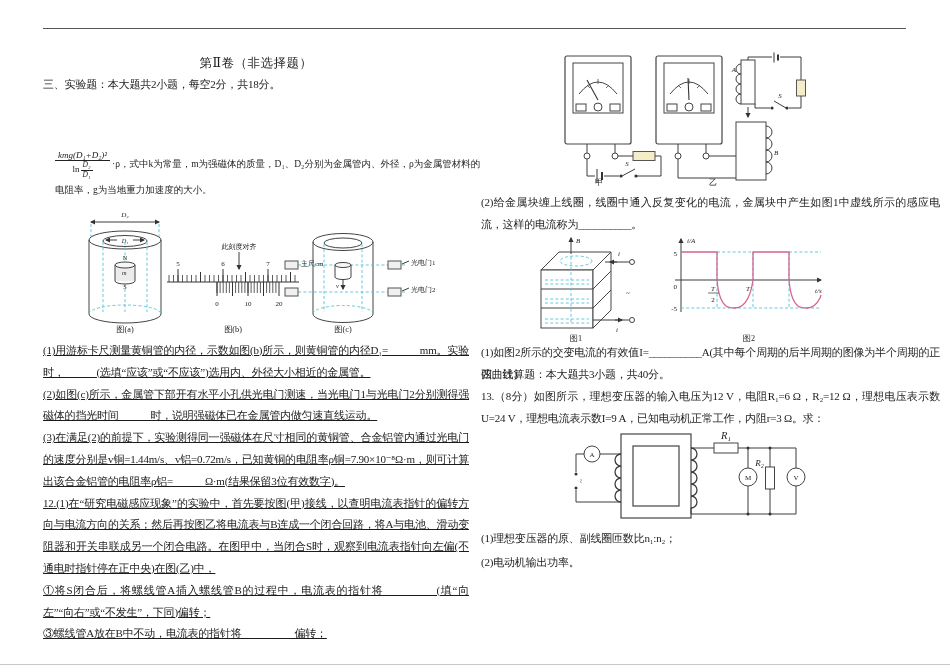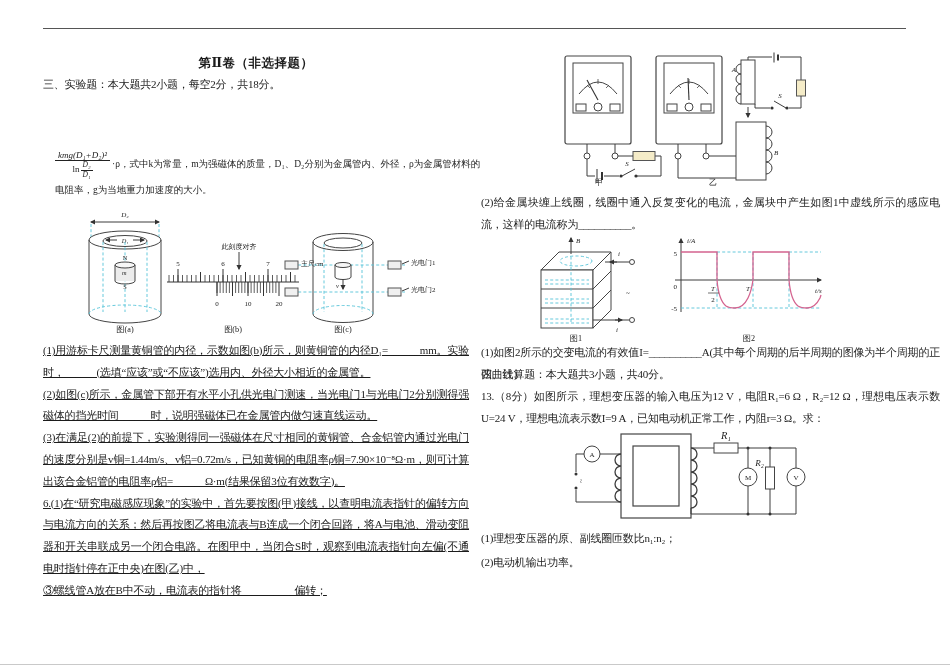--- a/index.html
+++ b/index.html
@@ -2,21 +2,21 @@
 <html><head>
 <meta charset="utf-8">
 <style>
   html,body{margin:0;padding:0;}
   body{width:950px;height:672px;background:#fff;position:relative;overflow:hidden;
        font-family:"Liberation Serif","DejaVu Serif",serif;color:#1c1c1c;}
   .rule-top{position:absolute;left:43px;top:28px;width:863px;border-top:1.6px solid #555;}
   .rule-bottom{position:absolute;left:0;top:664px;width:950px;border-top:1px solid #c9c9c9;}
   .col{position:absolute;}
   .t{font-size:11px;letter-spacing:-0.2px;line-height:21.8px;text-align:justify;text-justify:inter-ideograph;}
-  .title{font-size:12.5px;font-weight:bold;text-align:center;letter-spacing:0.5px;line-height:22px;}
+  .title{font-size:12.5px;font-weight:normal;text-align:center;letter-spacing:0.5px;line-height:22px;}
   .abs{position:absolute;}
   .fline{font-size:9.5px;line-height:21.8px;margin-left:12px;}
   .frac{display:inline-block;text-align:center;vertical-align:middle;font-style:italic;font-size:9px;line-height:1.15;margin-right:2px;}
   .frac .fnum{display:block;border-bottom:0.8px solid #222;padding:0 3px;}
   .frac .fden{display:block;font-style:normal;padding:0 3px;}
   .frac.mini{font-size:7.5px;font-style:italic;margin:0 0 0 1px;}
   .frac.mini .fnum{padding:0 2px;border-bottom:0.7px solid #222;}
   .frac.mini .fden{font-style:italic;padding:0 2px;}
   svg{display:block;}
   svg text{font-family:"Liberation Serif","DejaVu Serif",serif;fill:#1c1c1c;}
@@ -125,21 +125,22 @@
       <text class="svt" x="368" y="57">光电门1</text>
       <text class="svt" x="368" y="84">光电门2</text>
       <text class="svc" x="300" y="124" text-anchor="middle">图(c)</text>
     </g>
   </svg>
 
   <div class="abs" style="left:0;top:340px;width:426px;text-decoration:underline;">
     <div class="t">(1)用游标卡尺测量黄铜管的内径，示数如图(b)所示，则黄铜管的内径D₁=______mm。实验时，______(选填“应该”或“不应该”)选用内、外径大小相近的金属管。</div>
     <div class="t">(2)如图(c)所示，金属管下部开有水平小孔供光电门测速，当光电门1与光电门2分别测得强磁体的挡光时间______时，说明强磁体已在金属管内做匀速直线运动。</div>
     <div class="t">(3)在满足(2)的前提下，实验测得同一强磁体在尺寸相同的黄铜管、合金铝管内通过光电门的速度分别是v铜=1.44m/s、v铝=0.72m/s，已知黄铜的电阻率ρ铜=7.90×10⁻⁸Ω·m，则可计算出该合金铝管的电阻率ρ铝=______Ω·m(结果保留3位有效数字)。</div>
-    <div class="t">6.(1)在“研究电磁感应现象”的实验中，首先要按图(甲)接线，以查明电流表指针的偏转方向与电流方向的关系；然后再按图乙将电流表与B连成一个闭合回路，将A与电池、滑动变阻器和开关串联成另一个闭合电路。在图甲中，当闭合S时，观察到电流表指针向左偏(不通电时指针停在正中央)在图(乙)中，</div>
+    <div class="t">12.(1)在“研究电磁感应现象”的实验中，首先要按图(甲)接线，以查明电流表指针的偏转方向与电流方向的关系；然后再按图乙将电流表与B连成一个闭合回路，将A与电池、滑动变阻器和开关串联成另一个闭合电路。在图甲中，当闭合S时，观察到电流表指针向左偏(不通电时指针停在正中央)在图(乙)中，</div>
+    <div class="t">①将S闭合后，将螺线管A插入螺线管B的过程中，电流表的指针将__________(填“向左”“向右”或“不发生”，下同)偏转；</div>
     <div class="t">③螺线管A放在B中不动，电流表的指针将__________偏转；</div>
   </div>
 </div>
 
 <div class="col" style="left:481px;top:0;width:459px;">
 
   <svg class="abs" style="left:80px;top:52px;" width="250" height="135" viewBox="0 0 250 135">
     <defs>
       <g id="mtr">
         <rect x="0" y="0" width="66" height="88" rx="2" fill="#fff" stroke="#444" stroke-width="1.2"></rect>

